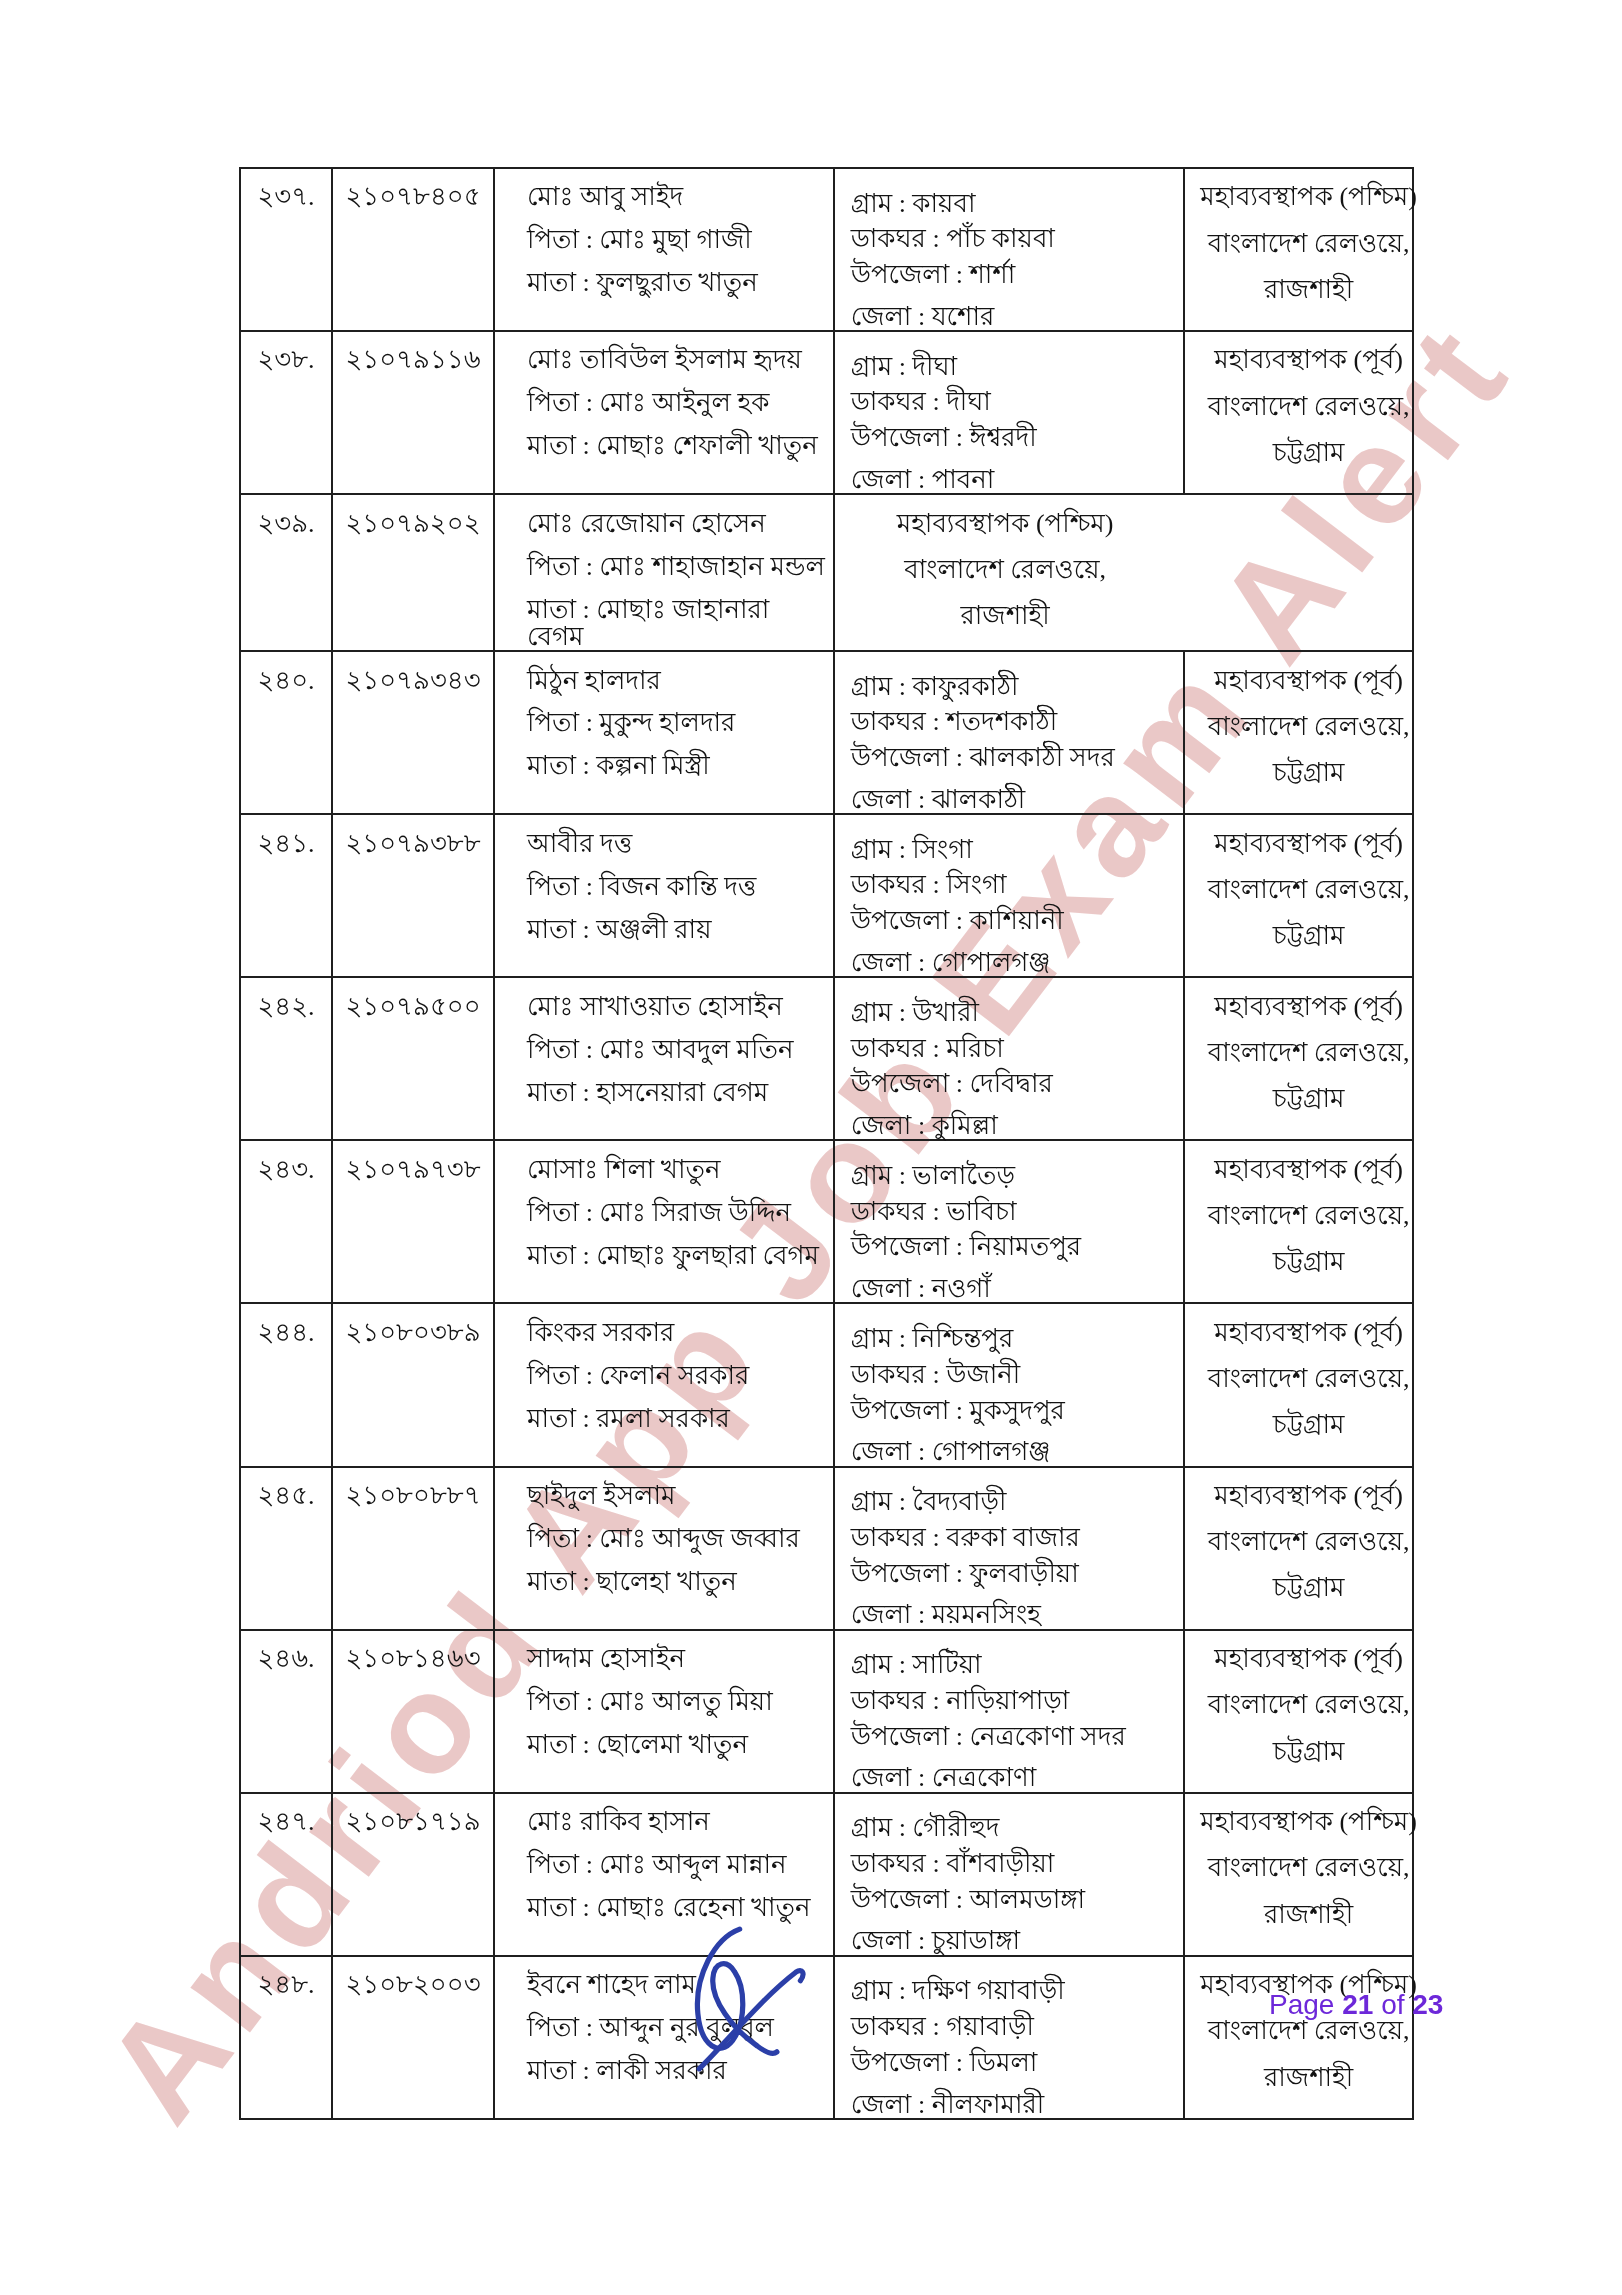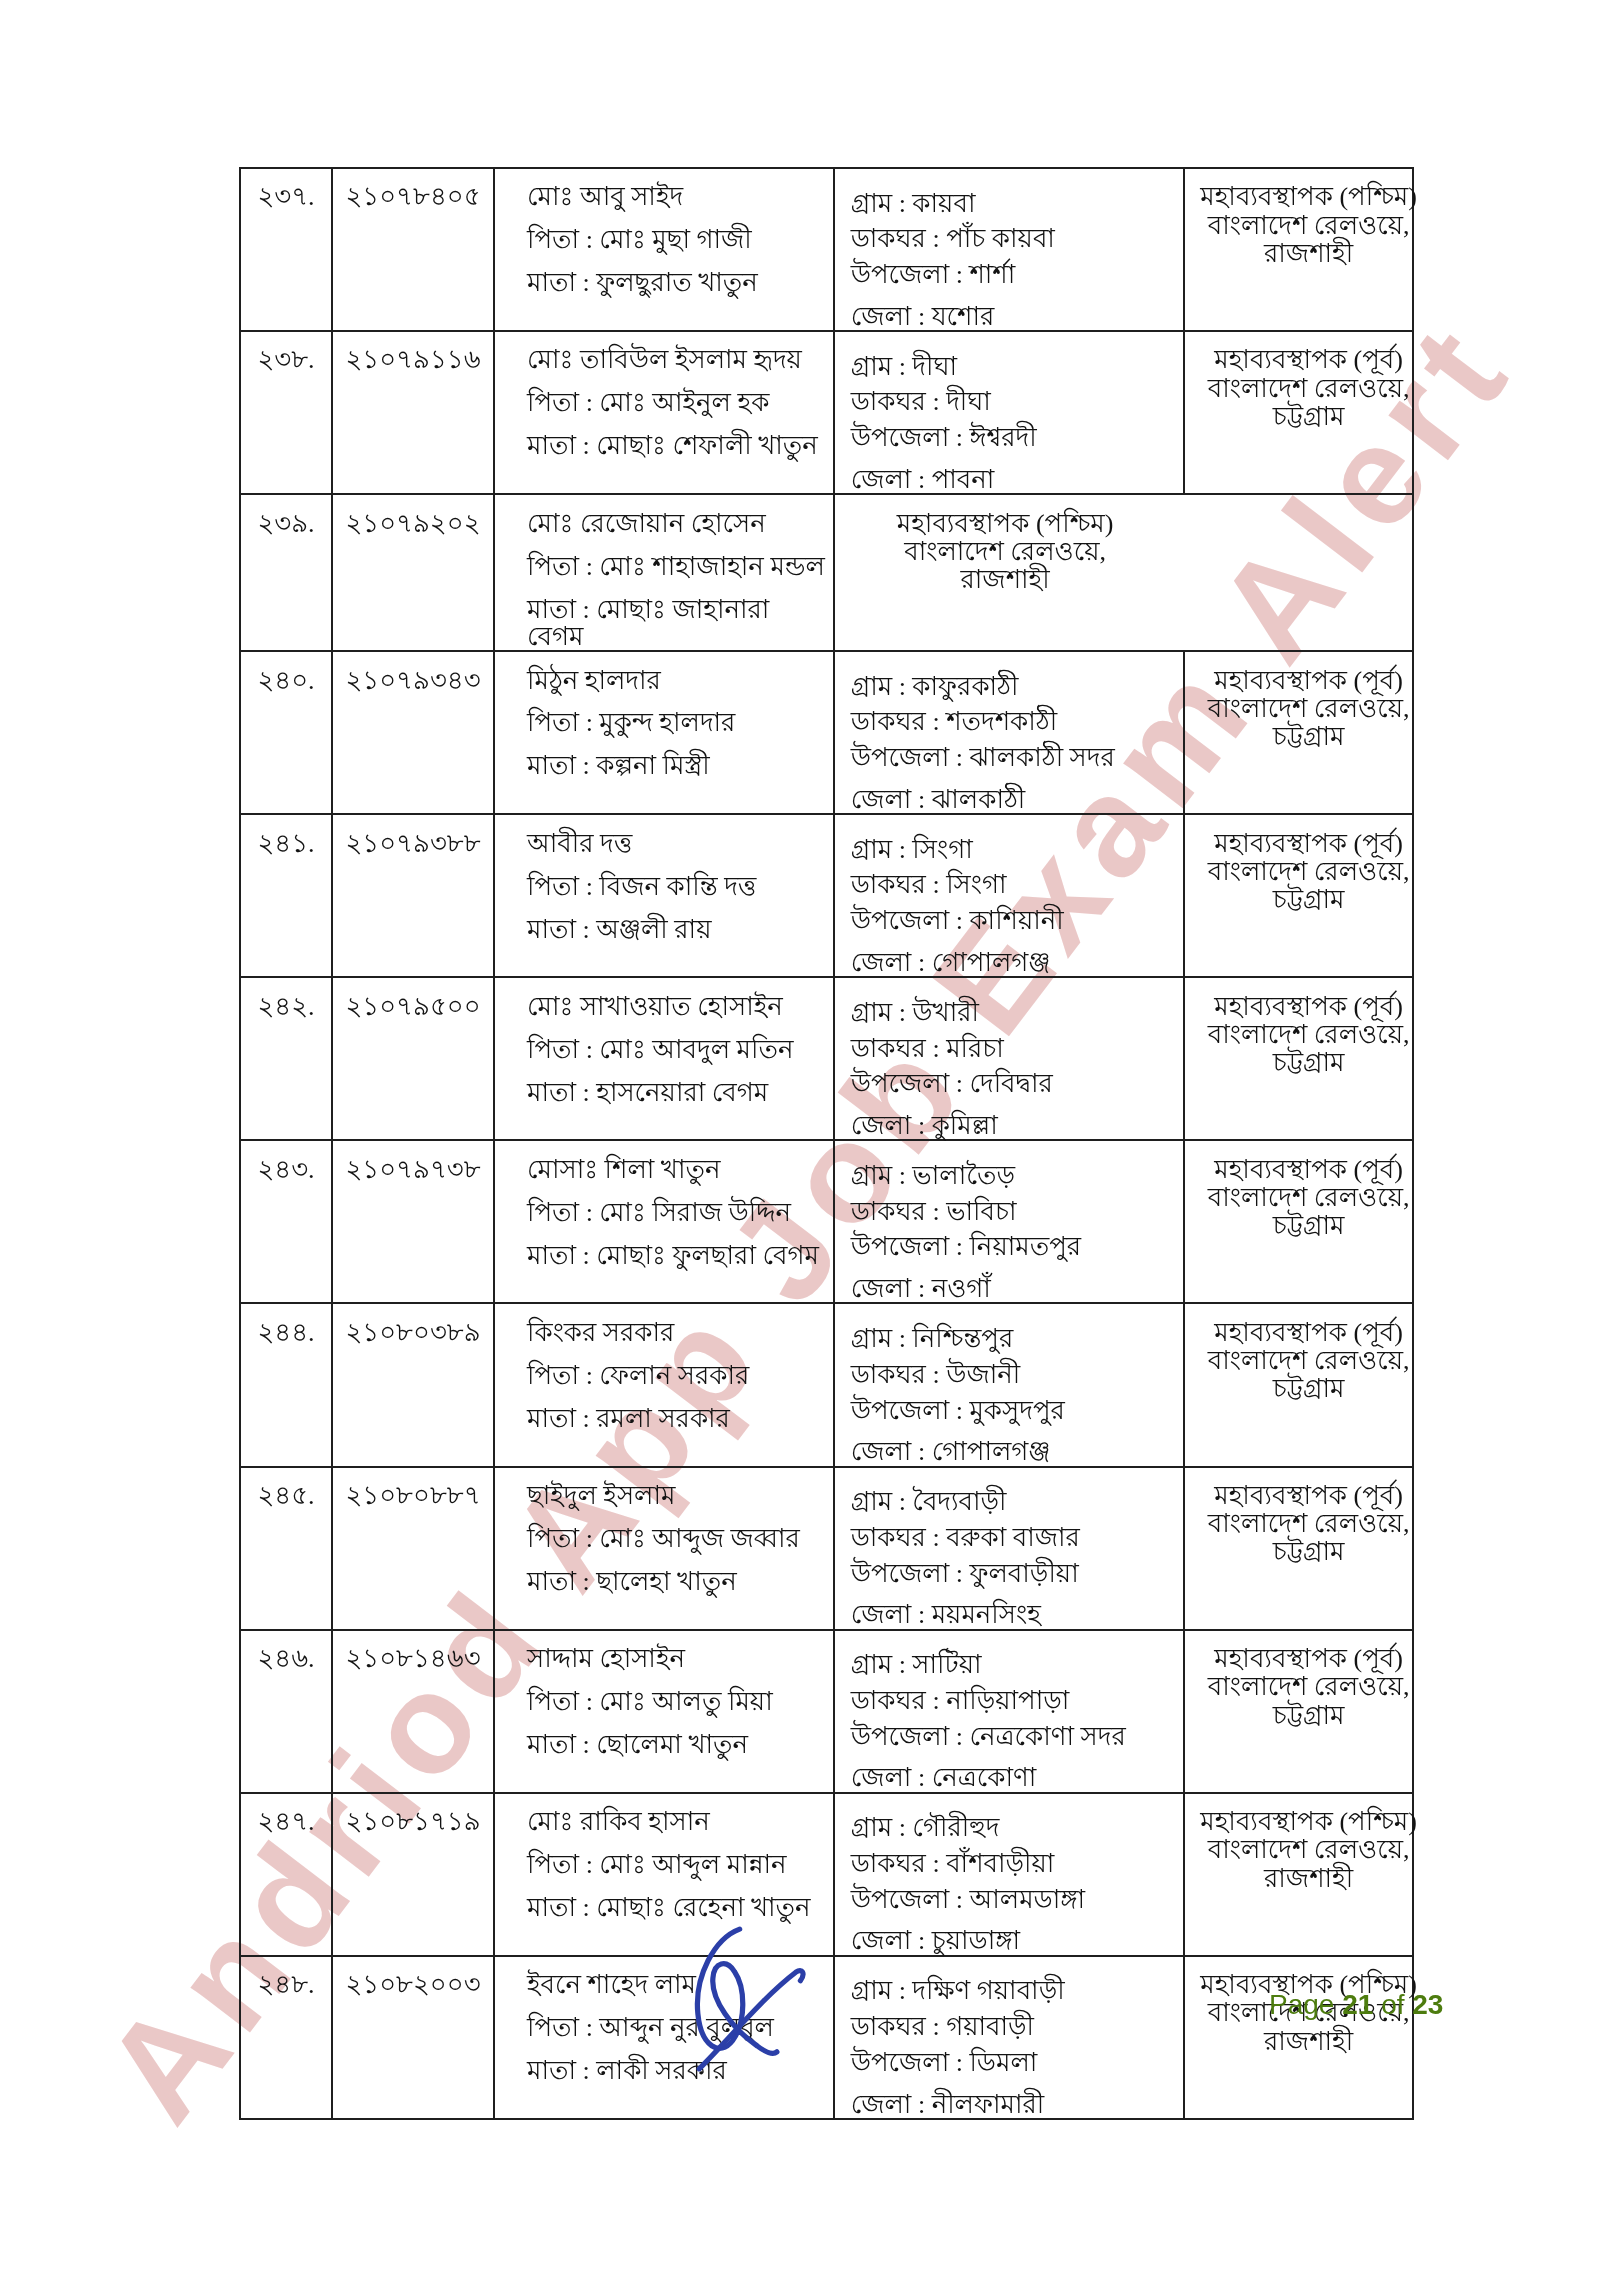--- a/index.html
+++ b/index.html
@@ -56,39 +56,39 @@
   .c-serial{text-align:center;padding-top:14.4px;}
   .c-roll{text-align:center;padding-top:14.4px;}
   .c-name{padding-left:32px;padding-right:6.5px;}
   .c-addr{padding-left:15.7px;padding-right:6.5px;}
   .c-post{text-align:center;padding-left:5.2px;padding-right:15px;}
   .ln{margin-top:15.7px;}
   .ln:first-child{margin-top:3.9px;}
   .c-addr .ln{margin-top:8.5px;}
   .c-addr .ln:first-child{margin-top:10px;}
   .c-addr .ln.district{margin-top:14.4px;}
-  .c-post .ln{margin-top:1px;}
+  .c-post .ln{margin-top:19px;}
   .c-post .ln:first-child{margin-top:3.9px;}
 
   
   .signature{
     position:absolute;
     left:677px;top:1917px;
     width:173px;height:164px;
     z-index:2;
   }
 
   
   .footer{
     position:absolute;
     top:1989px;
     left:1269px;
     font-family:"Liberation Sans",sans-serif;
     font-size:28px;
-    color:#4d7c0f;
+    color:#6d28d9;
     z-index:2;
     white-space:nowrap;
   }
   .footer b{font-weight:bold;}
 </style>
 </head>
 <body>
 
 <div class="page">
 

